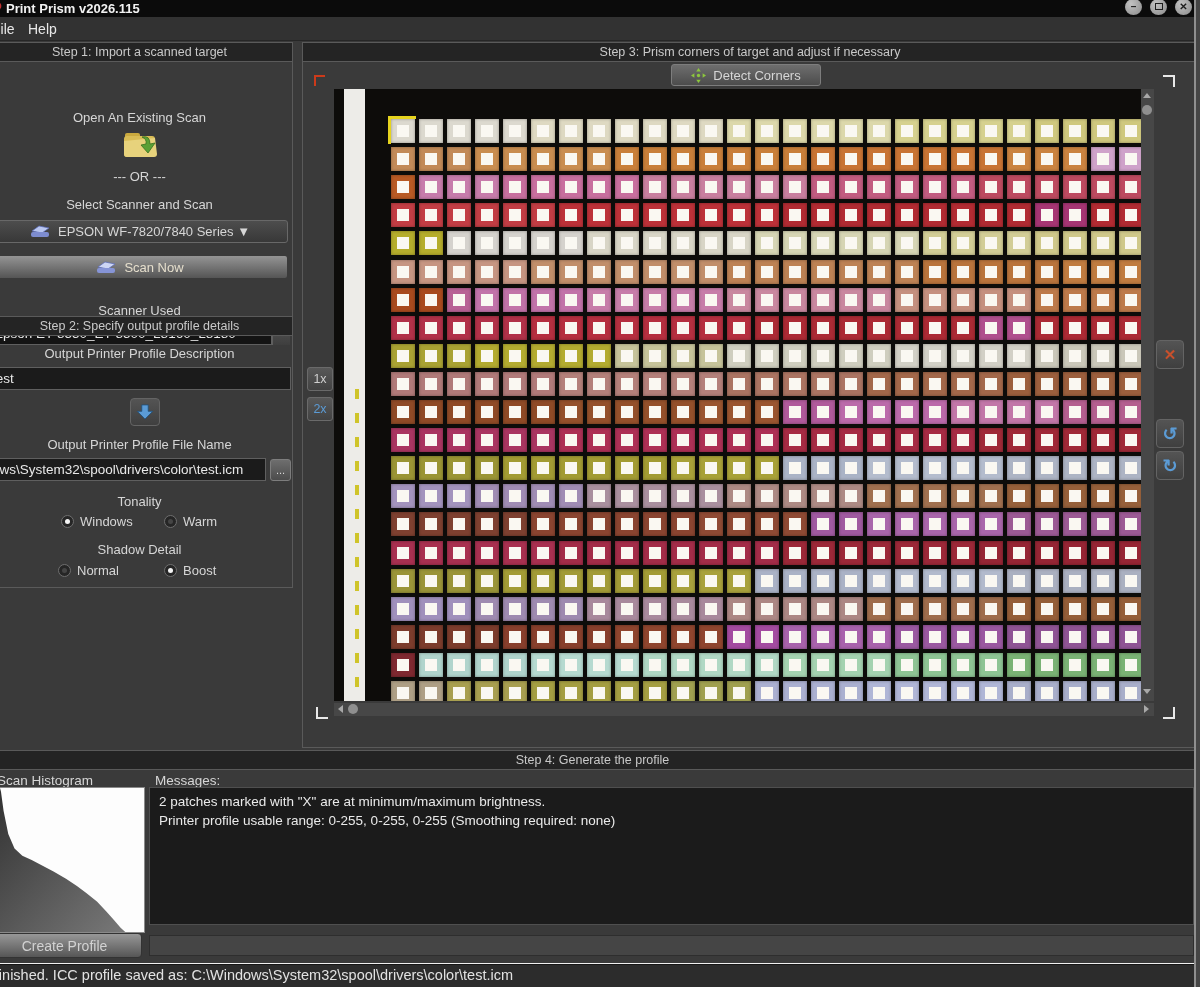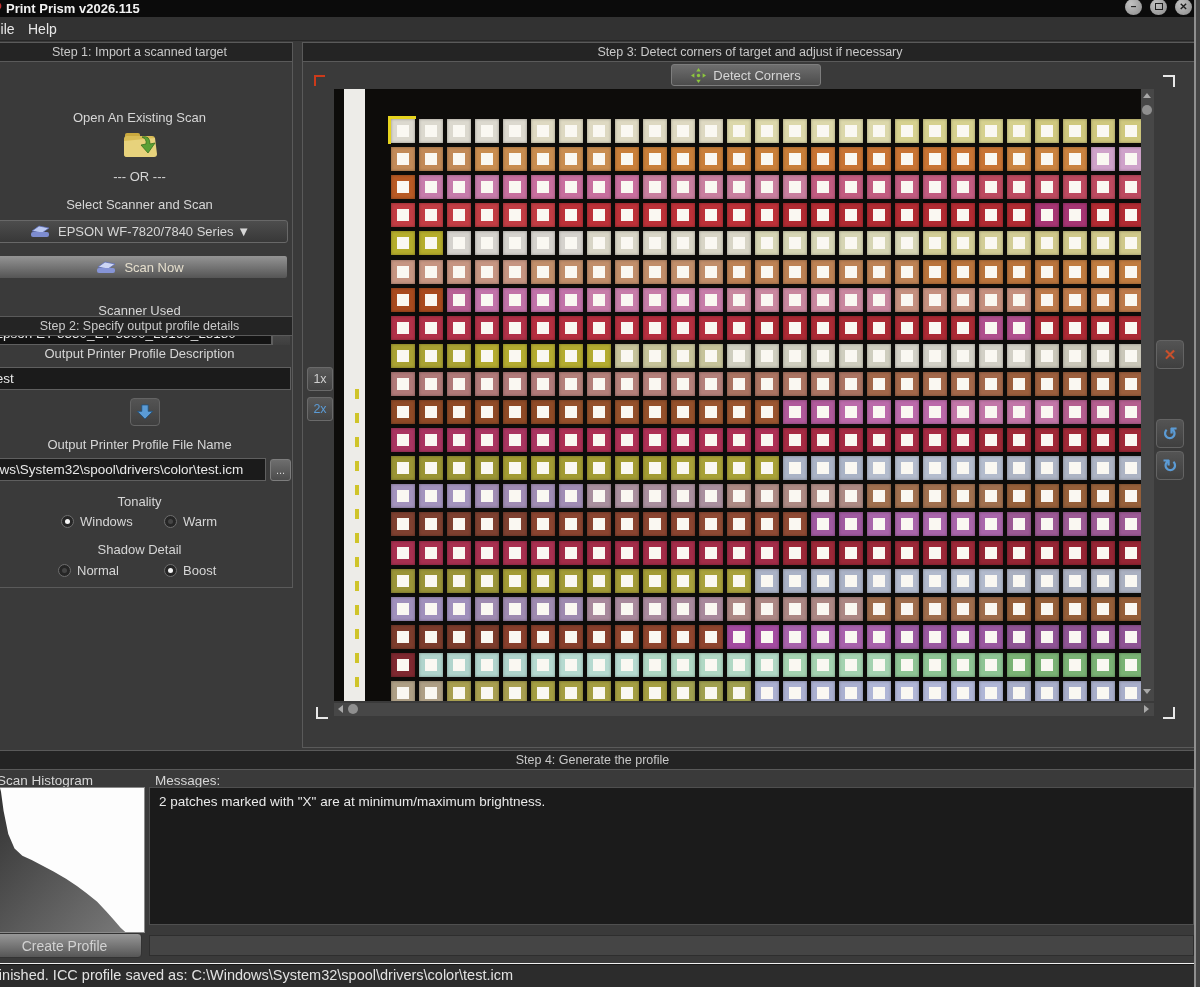--- a/index.html
+++ b/index.html
@@ -158,21 +158,21 @@
       <span class="radio"></span>
       <span class="lbl">Normal</span>
     </div>
     <div class="abs radio-row" style="left:177px;top:246px;">
       <span class="radio on"></span>
       <span class="lbl">Boost</span>
     </div>
   </div>
 
   <div class="abs sec-box" style="left:316px;top:42px;width:894px;height:704px;">
-    <div class="abs sec-h">Step 3: Detect corners of target and adjust if necessary</div>
+    <div class="abs sec-h">Step 3: Prism corners of target and adjust if necessary</div>
 
     <div class="abs btn" style="left:368px;top:21px;width:150px;height:22px;">
       <svg width="15" height="15" viewBox="0 0 16 16">
         <circle cx="8" cy="8" r="1.8" fill="#8cc63e"></circle>
         <polygon points="8,0 10.4,3.6 5.6,3.6" fill="#8cc63e"></polygon>
         <polygon points="8,16 10.4,12.4 5.6,12.4" fill="#8cc63e"></polygon>
         <polygon points="0,8 3.6,5.6 3.6,10.4" fill="#8cc63e"></polygon>
         <polygon points="16,8 12.4,5.6 12.4,10.4" fill="#8cc63e"></polygon>
       </svg>
       <span>Detect Corners</span>
@@ -1948,20 +1948,21 @@
               <stop offset="1" stop-color="#787878"></stop>
           </linearGradient>
         </defs>
         <polygon id="hist-poly" fill="url(#hg)" points="0,100 0,48 3,40 6,17 8,0 10,16 13,32 17,42 22,47 28,50 35,54 42,58 50,63 57,68 63,73 70,79 76,86 81,92 85,97 88,100 88,100"></polygon>
       </svg>
     </div>
 
     <div class="abs lbl" style="left:168px;top:22px;font-size:13.5px;">Messages:</div>
     <div class="abs msg-box" style="left:162px;top:36px;width:1045px;height:138px;">
       <div>2 patches marked with "X" are at minimum/maximum brightness.</div>
+      <div>Printer profile usable range: 0-255, 0-255, 0-255 (Smoothing required: none)</div>
     </div>
 
     <div class="abs btn" style="left:0;top:182px;width:155px;height:25px;background:linear-gradient(#979797,#565656);border:1px solid #333;border-radius:4px;font-size:14px;color:#d2d2d2;">
       <span>Create Profile</span>
     </div>
     <div class="abs progress" style="left:162px;top:184px;width:1045px;height:21px;"></div>
   </div>
 
   <div class="abs statusbar">
     <span style="position:absolute;left:4px;">Finished.  ICC profile saved as: C:\Windows\System32\spool\drivers\color\test.icm</span>

